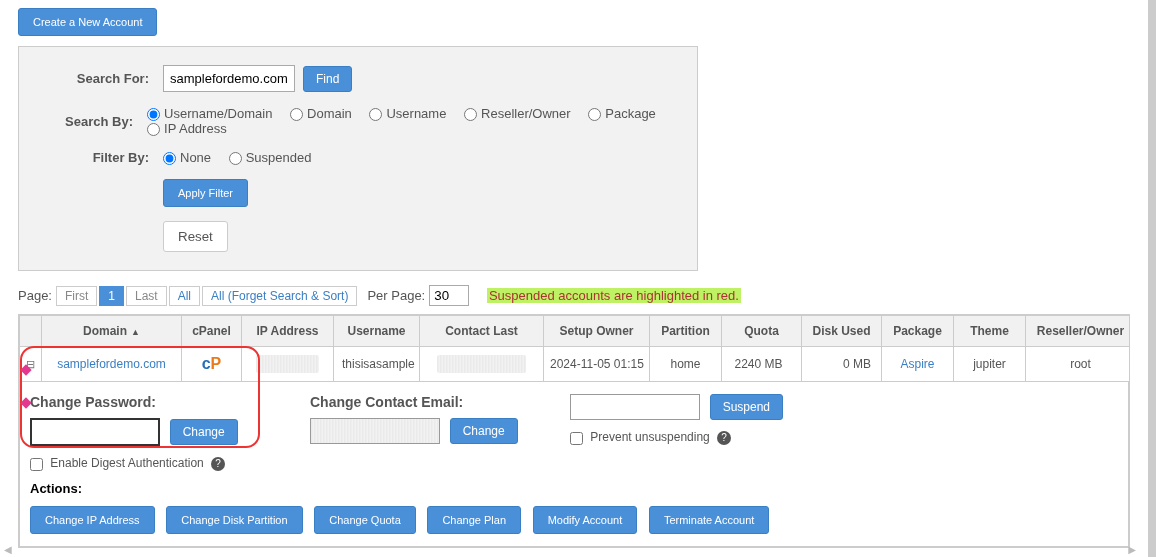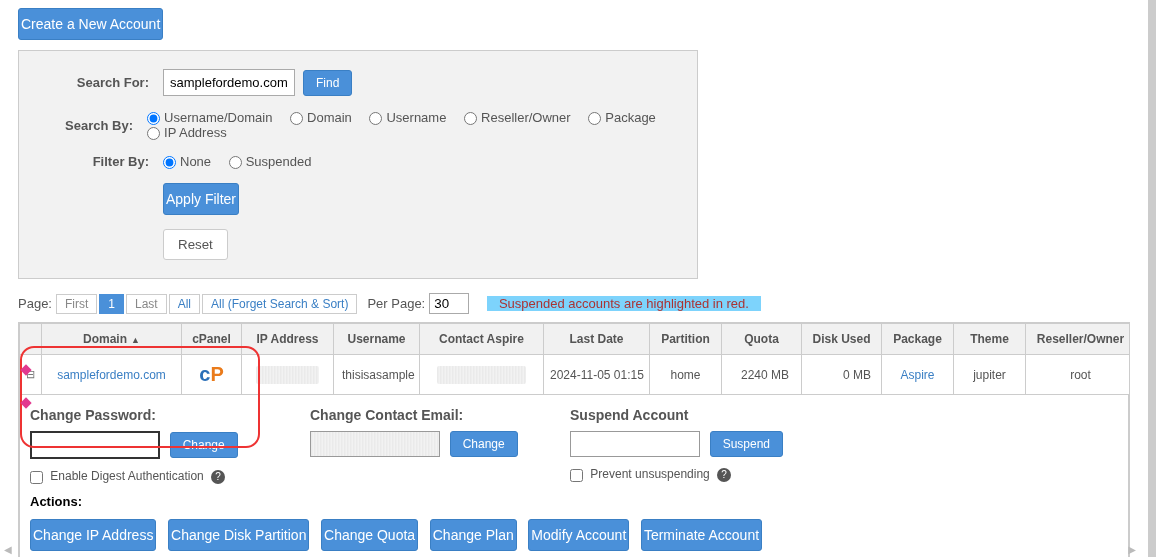--- a/index.html
+++ b/index.html
@@ -1,53 +1,53 @@
 <!DOCTYPE html>
 <html><head>
   <meta charset="utf-8">
   <style>
     * { box-sizing: border-box; margin: 0; padding: 0; }
     body { font-family: -apple-system, BlinkMacSystemFont, "Segoe UI", Arial, sans-serif; font-size: 13px; color: #555; background: #fff; }
     .page-wrapper { width: 1156px; height: 557px; position: relative; overflow: hidden; border-right: 8px solid #ccc; }
     .content { padding: 8px 18px; }
-    .btn { display: inline-block; padding: 7px 2px; background: #4a90d9; color: #fff; border: 1px solid #3a7fc4; border-radius: 3px; font-size: 14px; cursor: pointer; }
+    .btn { display: inline-block; padding: 7px 14px; background: #4a90d9; color: #fff; border: 1px solid #3a7fc4; border-radius: 3px; font-size: 11px; cursor: pointer; }
     .btn-sm { padding: 5px 12px; font-size: 12px; }
     .btn-plain { background: #fff; color: #555; border: 1px solid #ccc; padding: 7px 14px; border-radius: 3px; cursor: pointer; }
     .search-panel { border: 1px solid #ccc; background: #f2f2f2; padding: 18px 20px; margin-top: 10px; width: 680px; }
     .search-row { display: flex; align-items: center; margin-bottom: 14px; }
     .search-label { width: 110px; text-align: right; font-weight: bold; color: #555; margin-right: 14px; }
     .search-input { border: 1px solid #aaa; padding: 5px 6px; width: 132px; margin-right: 8px; font-size: 13px; }
     .radio-group label { margin-right: 14px; font-size: 13px; color: #555; cursor: pointer; }
     .radio-group input { margin-right: 4px; vertical-align: middle; }
     .pagination-row { display: flex; align-items: center; margin-top: 14px; font-size: 13px; color: #555; flex-wrap: wrap; }
     .pagination-row .lbl { margin-right: 4px; }
     .page-btn { border: 1px solid #ccc; padding: 2px 8px; background: #fff; color: #888; cursor: pointer; font-size: 12px; margin-right: 2px; }
     .page-btn.active { background: #4a90d9; color: #fff; border-color: #4a90d9; }
     .page-btn.link { color: #3a7fc4; }
     .perpage-input { border: 1px solid #aaa; padding: 2px 4px; width: 40px; margin-left: 4px; margin-right: 14px; }
-    .highlight-red { background: #7dd3fc; color: #a33; padding: 0 12px; }
+    .highlight-red { background: #bef264; color: #a33; padding: 0 2px; }
     .table-wrapper { margin-top: 8px; border: 1px solid #ccc; overflow-x: hidden; }
     table { border-collapse: collapse; width: 100%; table-layout: fixed; }
     th { background: #f1f1f1; border: 1px solid #ccc; padding: 8px 6px; font-size: 12px; color: #555; text-align: center; font-weight: bold; white-space: nowrap; overflow: hidden; }
     td { border: 1px solid #ccc; padding: 8px 6px; font-size: 12px; text-align: center; color: #555; white-space: nowrap; overflow: hidden; }
     td.link { color: #3a7fc4; }
     .sort-caret { font-size: 9px; margin-left: 4px; }
     .expander { width: 22px; cursor: pointer; color: #777; font-size: 11px; }
     .detail-panel { border: 1px solid #ccc; border-top: none; padding: 12px 10px; background: #fff; }
     .detail-row { display: flex; gap: 40px; margin-bottom: 10px; }
     .detail-block { flex: 0 0 auto; }
     .detail-block .title { font-weight: bold; color: #555; font-size: 14px; margin-bottom: 8px; display: block; }
     .detail-input { border: 1px solid #999; padding: 5px; width: 130px; margin-right: 6px; font-size: 12px; }
     .checkbox-row { margin-top: 10px; font-size: 12px; color: #555; }
     .checkbox-row input { margin-right: 4px; vertical-align: middle; }
     .help-icon { display: inline-block; width: 14px; height: 14px; background: #555; color: #fff; border-radius: 50%; text-align: center; line-height: 14px; font-size: 10px; margin-left: 4px; }
     .highlight-box { position: absolute; border: 2px solid #e33; border-radius: 14px; pointer-events: none; }
     .actions-label { font-weight: bold; color: #000000; margin-bottom: 10px; display: block; }
     .actions-row .btn { margin-right: 8px; }
-    .cpanel-icon { font-weight: bold; font-size: 20px; }
+    .cpanel-icon { font-weight: bold; font-size: 16px; }
     .cpanel-c { color: #2a6fb8; }
     .cpanel-p { color: #ea7b1b; }
     .blur-block { background: repeating-linear-gradient(90deg, #e8e8e8, #f4f4f4 3px); height: 18px; width: 80%; margin: 0 auto; border-radius: 2px; }
     .blur-input { background: repeating-linear-gradient(90deg, #e8e8e8, #f4f4f4 3px); color: transparent; }
     .diamond { position: absolute; width: 8px; height: 8px; background: #e2398f; transform: rotate(45deg); pointer-events: none; }
     .scroll-triangle { position: absolute; bottom: 2px; font-size: 10px; color: #bbb; }
   </style>
 </head>
 <body>
 
@@ -120,22 +120,22 @@
             <col style="width:72px">
             <col style="width:110px">
         </colgroup>
         <thead>
           <tr>
             <th></th>
             <th><span>Domain</span><span class="sort-caret">▲</span></th>
             <th>cPanel</th>
             <th>IP Address</th>
             <th>Username</th>
-            <th>Contact Aspire</th>
-            <th>Last Date</th>
+            <th>Contact Last</th>
+            <th>Setup Owner</th>
             <th>Partition</th>
             <th>Quota</th>
             <th>Disk Used</th>
             <th>Package</th>
             <th>Theme</th>
             <th>Reseller/Owner</th>
 
           </tr>
         </thead>
         <tbody>
@@ -145,21 +145,21 @@
             <td><span class="cpanel-icon"><span class="cpanel-c">c</span><span class="cpanel-p">P</span></span></td>
             <td>
                 <div class="blur-block"></div>
               </td>
             <td style="text-align:left;padding-left:8px;">thisisasample</td>
             <td>
                 <div class="blur-block"></div>
               </td>
             <td>2024-11-05 01:15</td>
             <td>home</td>
-            <td style="text-align:right;padding-right:12px;">2240 MB</td>
+            <td style="text-align:center;padding-right:12px;">2240 MB</td>
             <td style="text-align:right;padding-right:10px;">0 MB</td>
             <td class="link">Aspire</td>
             <td>jupiter</td>
             <td>root</td>
 
           </tr>
         </tbody>
       </table>
 
       <div class="detail-panel">
@@ -173,21 +173,20 @@
               <span>Enable Digest Authentication</span>
               <span class="help-icon">?</span>
             </div>
           </div>
           <div class="detail-block" style="width:220px;">
             <span class="title">Change Contact Email:</span>
             <input type="text" class="detail-input blur-input" value="xxxxxxxxxx" style="">
             <button class="btn btn-sm">Change</button>
           </div>
           <div class="detail-block" style="width:260px;">
-            <span class="title">Suspend Account</span>
             <input type="text" class="detail-input" style="">
             <button class="btn btn-sm">Suspend</button>
             <div class="checkbox-row">
               <input type="checkbox" style="">
               <span>Prevent unsuspending</span>
               <span class="help-icon">?</span>
             </div>
           </div>
         </div>
         <span class="actions-label">Actions:</span>

